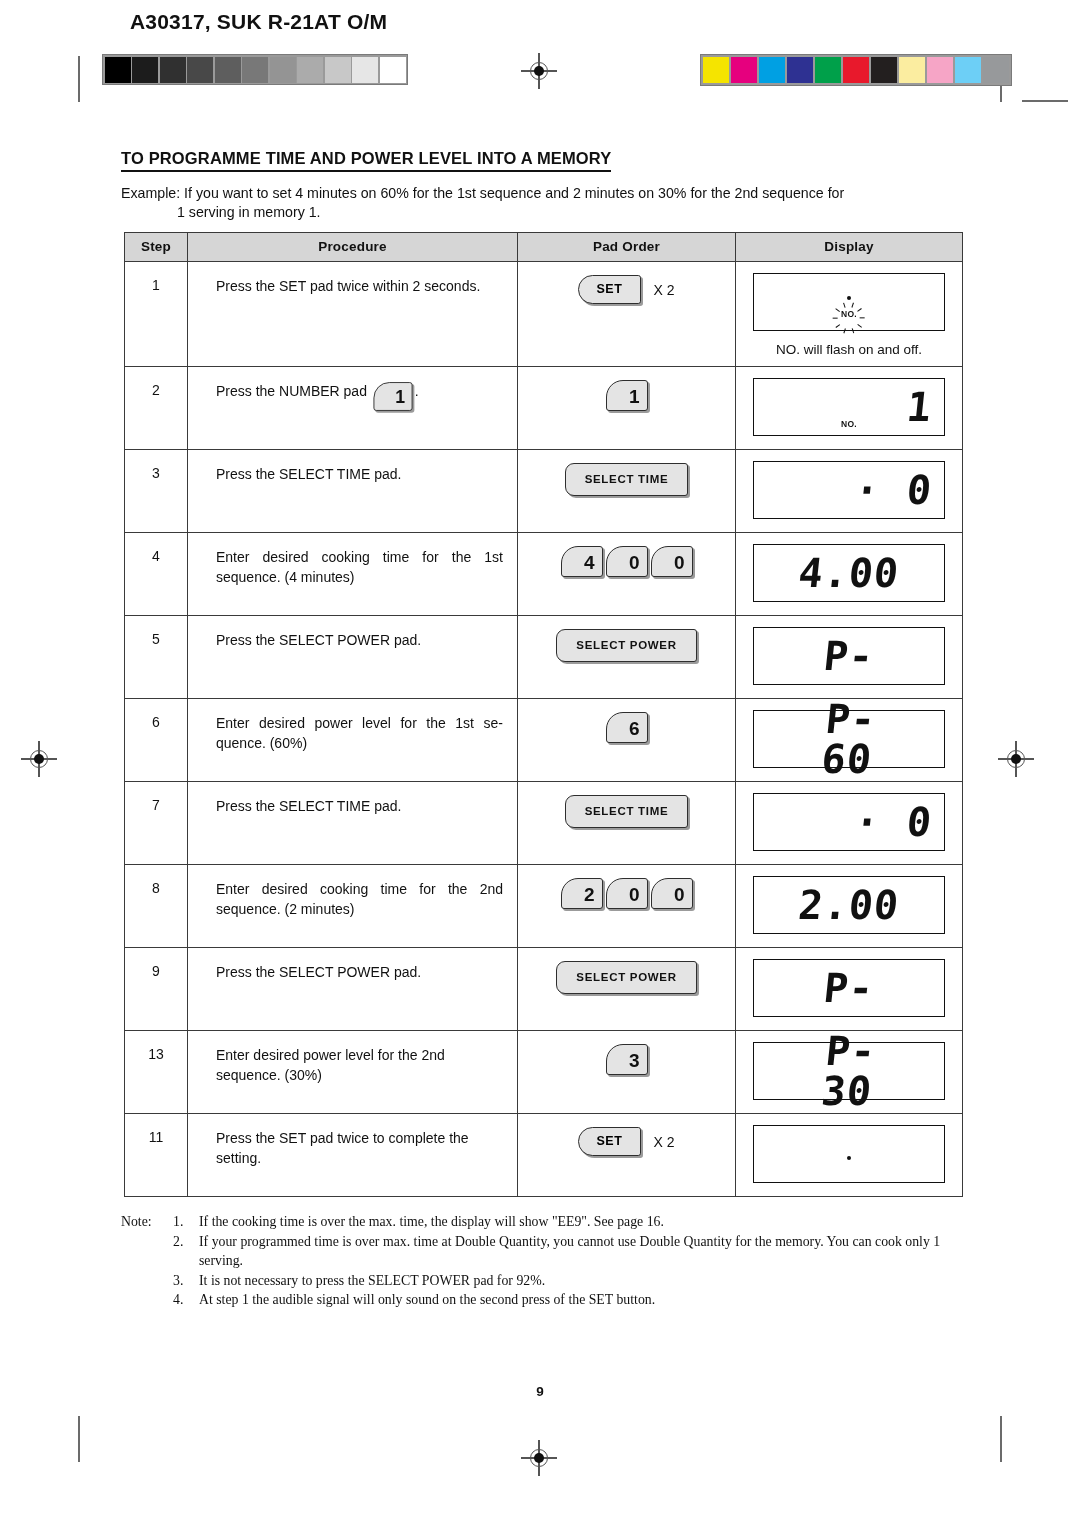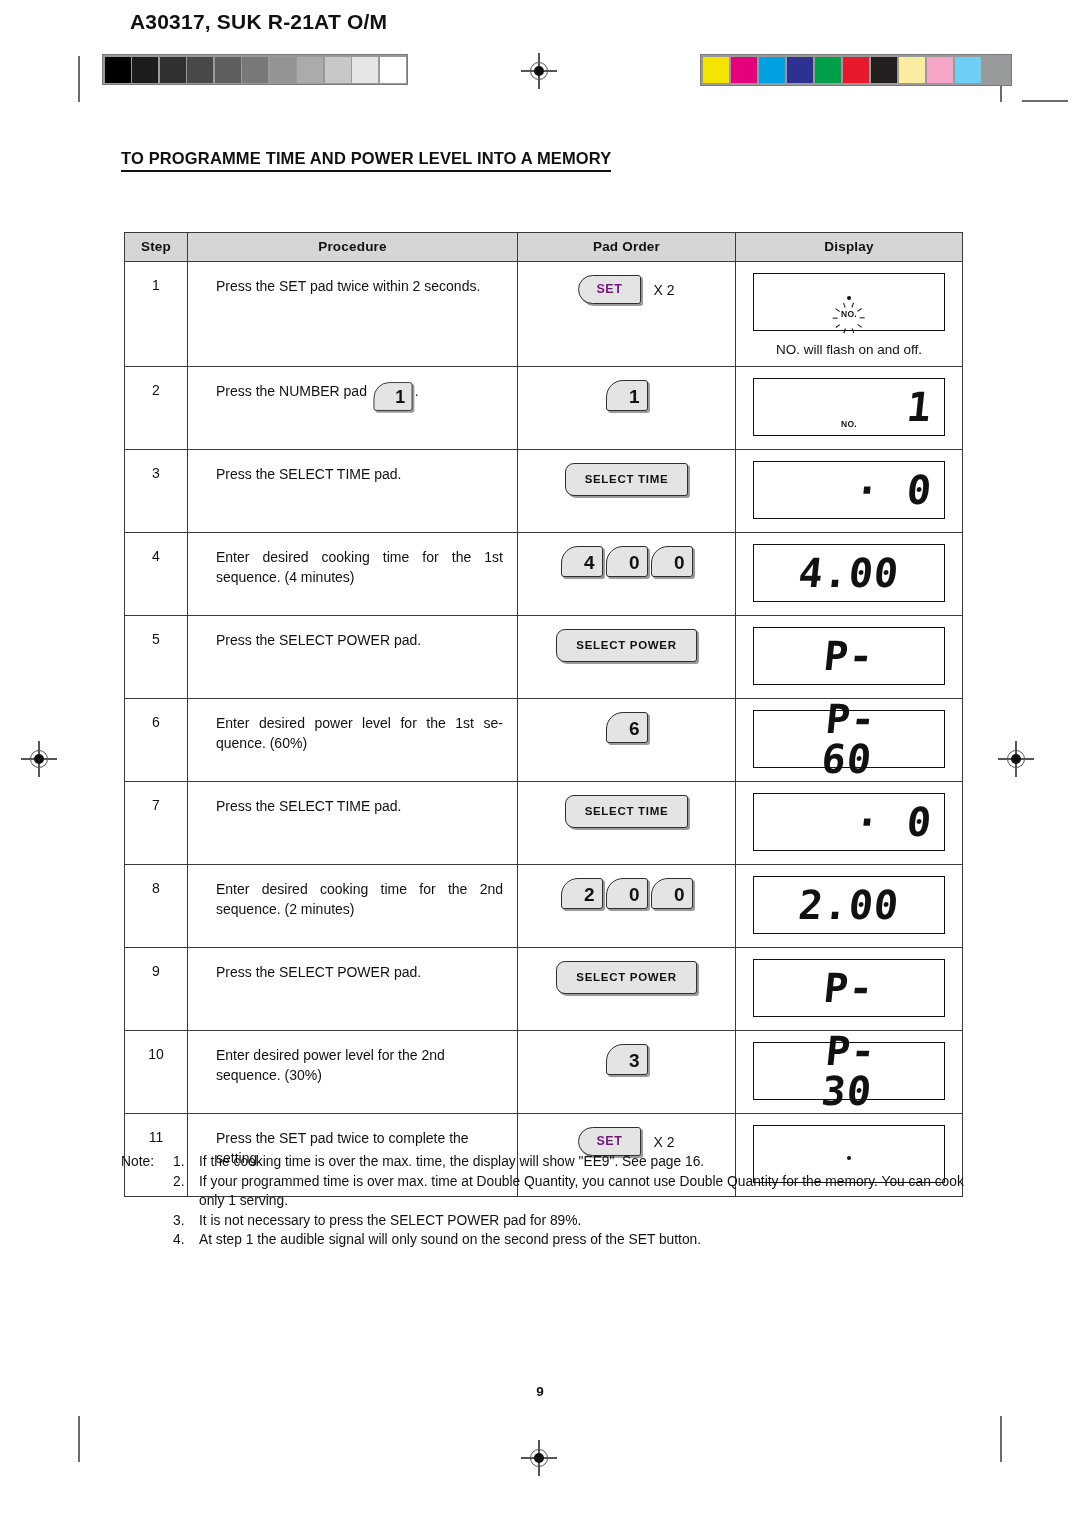--- a/index.html
+++ b/index.html
@@ -48,21 +48,21 @@
   td.proc.just{text-align:justify;margin-left:28px;}
   td.pad{text-align:center;padding:13px 6px 10px;}
   td.disp{text-align:center;padding:11px 6px 9px;}
 
   .padrow{display:flex;align-items:center;justify-content:center;gap:5px;}
   .padrow.nogap{gap:3px;}
   .xtimes{font-size:14px;margin-left:8px;}
 
   
   .btn-set{
-    display:inline-block;background:#e4e4e4;color:#701a75;font-size:12.5px;font-weight:700;
+    display:inline-block;background:#e4e4e4;color:#000000;font-size:12.5px;font-weight:700;
     letter-spacing:.6px;padding:6px 17px 7px;border:1.4px solid #2e2e2e;
     border-radius:16px 3px 3px 16px;box-shadow:2px 2px 0 #9b9b9b;
   }
   .btn-select{
     display:inline-block;background:#e4e4e4;color:#111;font-size:11.5px;font-weight:700;
     letter-spacing:.7px;padding:9px 19px 10px;border:1.4px solid #2e2e2e;
     border-radius:9px 3px 3px 9px;box-shadow:2px 2px 0 #9b9b9b;
   }
   .btn-num{
     display:inline-block;position:relative;background:#e4e4e4;color:#111;
@@ -95,21 +95,21 @@
     position:absolute;left:50%;bottom:30px;transform:translateX(-50%);
     width:4px;height:4px;background:#111;border-radius:50%;
   }
   .lcd .bigdot.lone{bottom:22px;}
   .flashwrap{position:absolute;left:50%;bottom:4px;transform:translateX(-50%);width:46px;height:26px;}
   .flashwrap .nolabel{left:50%;bottom:7px;}
   .ray{position:absolute;background:#111;width:1.3px;height:5px;transform-origin:50% 100%;}
   .caption{display:block;font-size:13.5px;margin-top:7px;}
 
   
-  .notes{position:absolute;left:121px;top:1152px;width:860px;font-size:13.8px;line-height:19.5px;}
+  .notes{position:absolute;left:121px;top:1212px;width:860px;font-size:13.8px;line-height:19.5px;font-family:Liberation Serif, serif;}
   .notes .nrow{display:flex;}
   .notes .lbl{width:52px;flex:none;}
   .notes .num{width:26px;flex:none;}
   .notes .txt{flex:1;}
   .pagenum{position:absolute;left:0;top:1384px;width:1080px;text-align:center;font-size:13.5px;font-weight:700;}
 </style>
 </head>
 <body>
 
 <div class="sheet">
@@ -169,20 +169,24 @@
       <i style="background: rgb(251, 237, 160);"></i>
       <i style="background: rgb(246, 165, 198);"></i>
       <i style="background: rgb(109, 207, 246);"></i>
       <i style="background: rgb(151, 153, 155);"></i>
     </div>
 
   <div class="docnum">A30317, SUK R-21AT O/M</div>
 
   <h1 class="title">TO PROGRAMME TIME AND POWER LEVEL INTO A MEMORY</h1>
 
+  <div class="example">
+    <span>Example: If you want to set 4 minutes on 60% for the 1st sequence and 2 minutes on 30% for the 2nd sequence for</span>
+    <span class="ex-ind">1 serving in memory 1.</span>
+  </div>
 
   <table class="proc">
     <colgroup>
         <col class="c-step">
         <col class="c-proc">
         <col class="c-pad">
         <col class="c-disp">
       </colgroup>
     <thead>
       <tr>
@@ -330,21 +334,21 @@
               <span class="btn-select">SELECT POWER</span>
             </div>
           </td>
           <td class="disp">
             <div><div class="lcd"><div class="segs centered">
                   <span class="seg">P-</span>
                 </div></div></div>
           </td>
         </tr>
         <tr>
-          <td class="step">10</td>
+          <td class="step">13</td>
           <td class="proc">Enter desired power level for the 2nd sequence. (30%)</td>
           <td class="pad">
             <div class="padrow nogap">
               <span class="btn-num">3</span>
             </div>
           </td>
           <td class="disp">
             <div><div class="lcd"><div class="segs centered">
                   <span class="seg">P-30</span>
                 </div></div></div>
@@ -373,21 +377,21 @@
         <div class="txt">If the cooking time is over the max. time, the display will show "EE9". See page 16.</div>
       </div>
       <div class="nrow">
         <div class="lbl"></div>
         <div class="num">2.</div>
         <div class="txt">If your programmed time is over max. time at Double Quantity, you cannot use Double Quantity for the memory. You can cook only 1 serving.</div>
       </div>
       <div class="nrow">
         <div class="lbl"></div>
         <div class="num">3.</div>
-        <div class="txt">It is not necessary to press the SELECT POWER pad for 89%.</div>
+        <div class="txt">It is not necessary to press the SELECT POWER pad for 92%.</div>
       </div>
       <div class="nrow">
         <div class="lbl"></div>
         <div class="num">4.</div>
         <div class="txt">At step 1 the audible signal will only sound on the second press of the SET button.</div>
       </div>
     </div>
 
   <div class="pagenum">9</div>
 </div>

